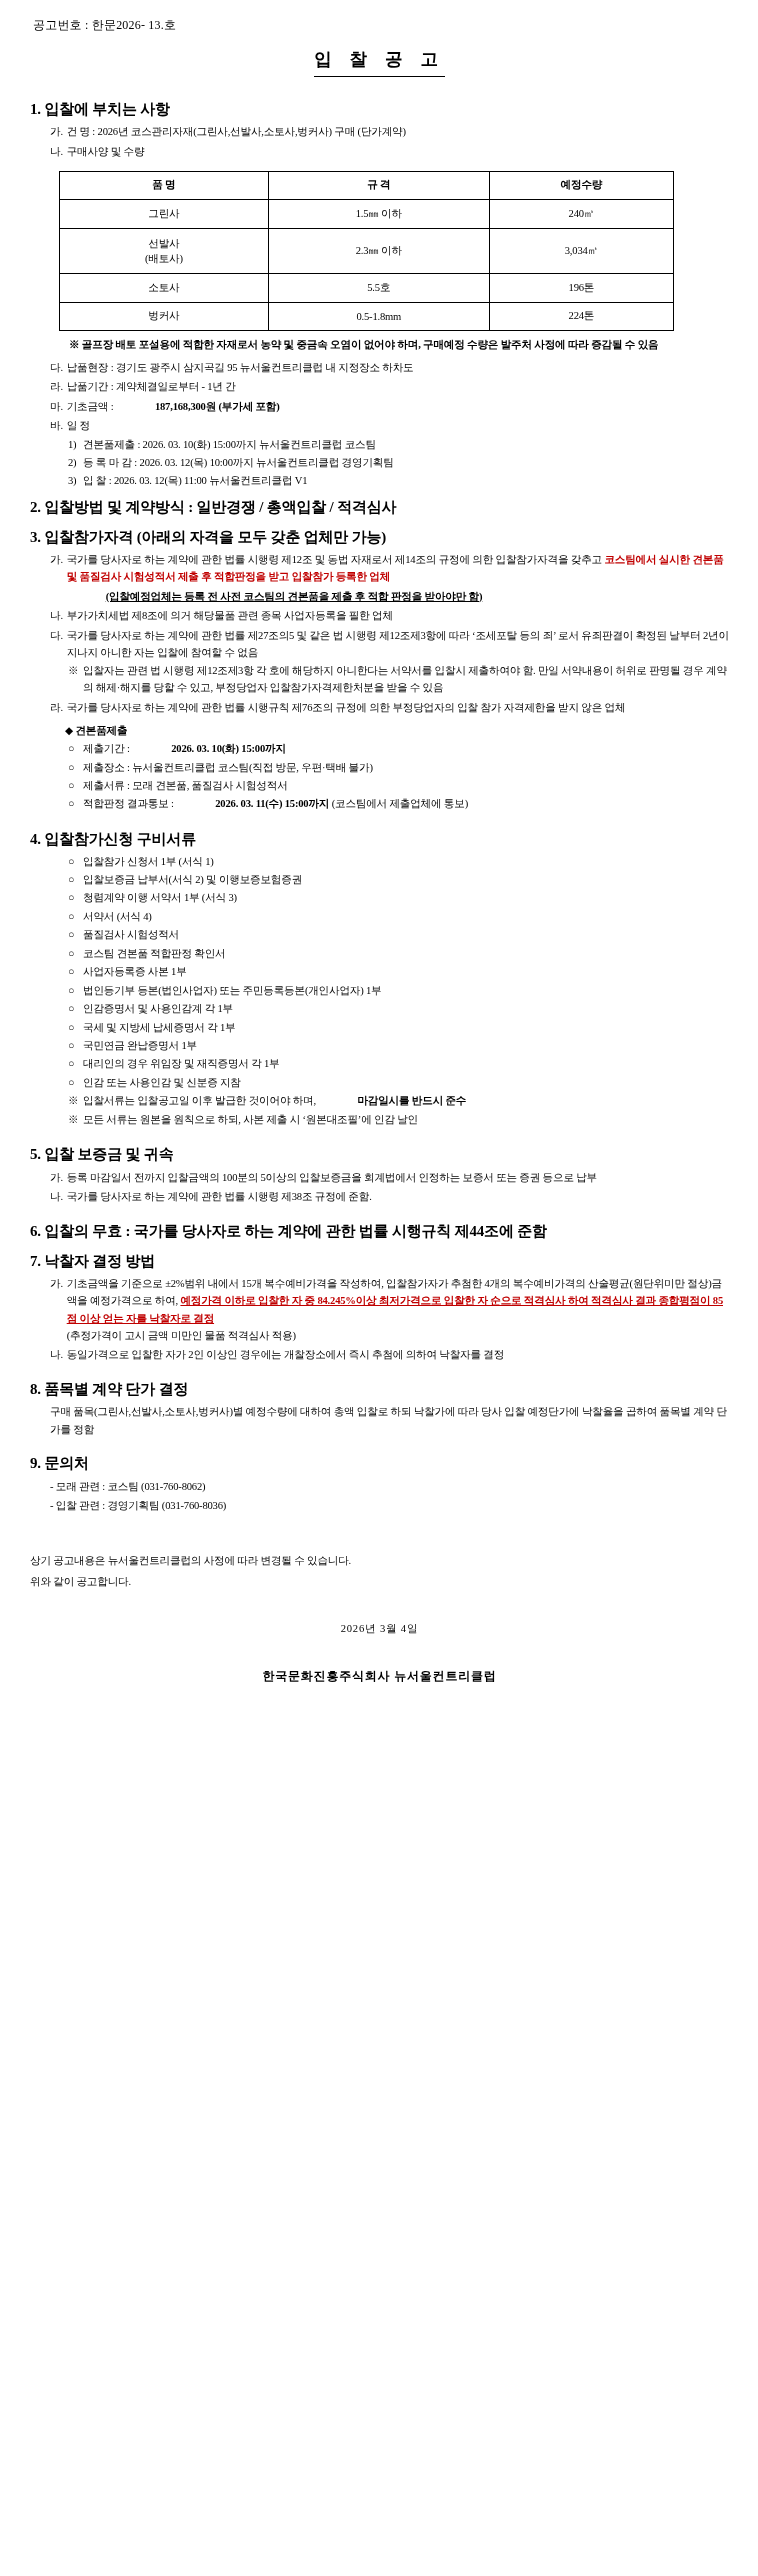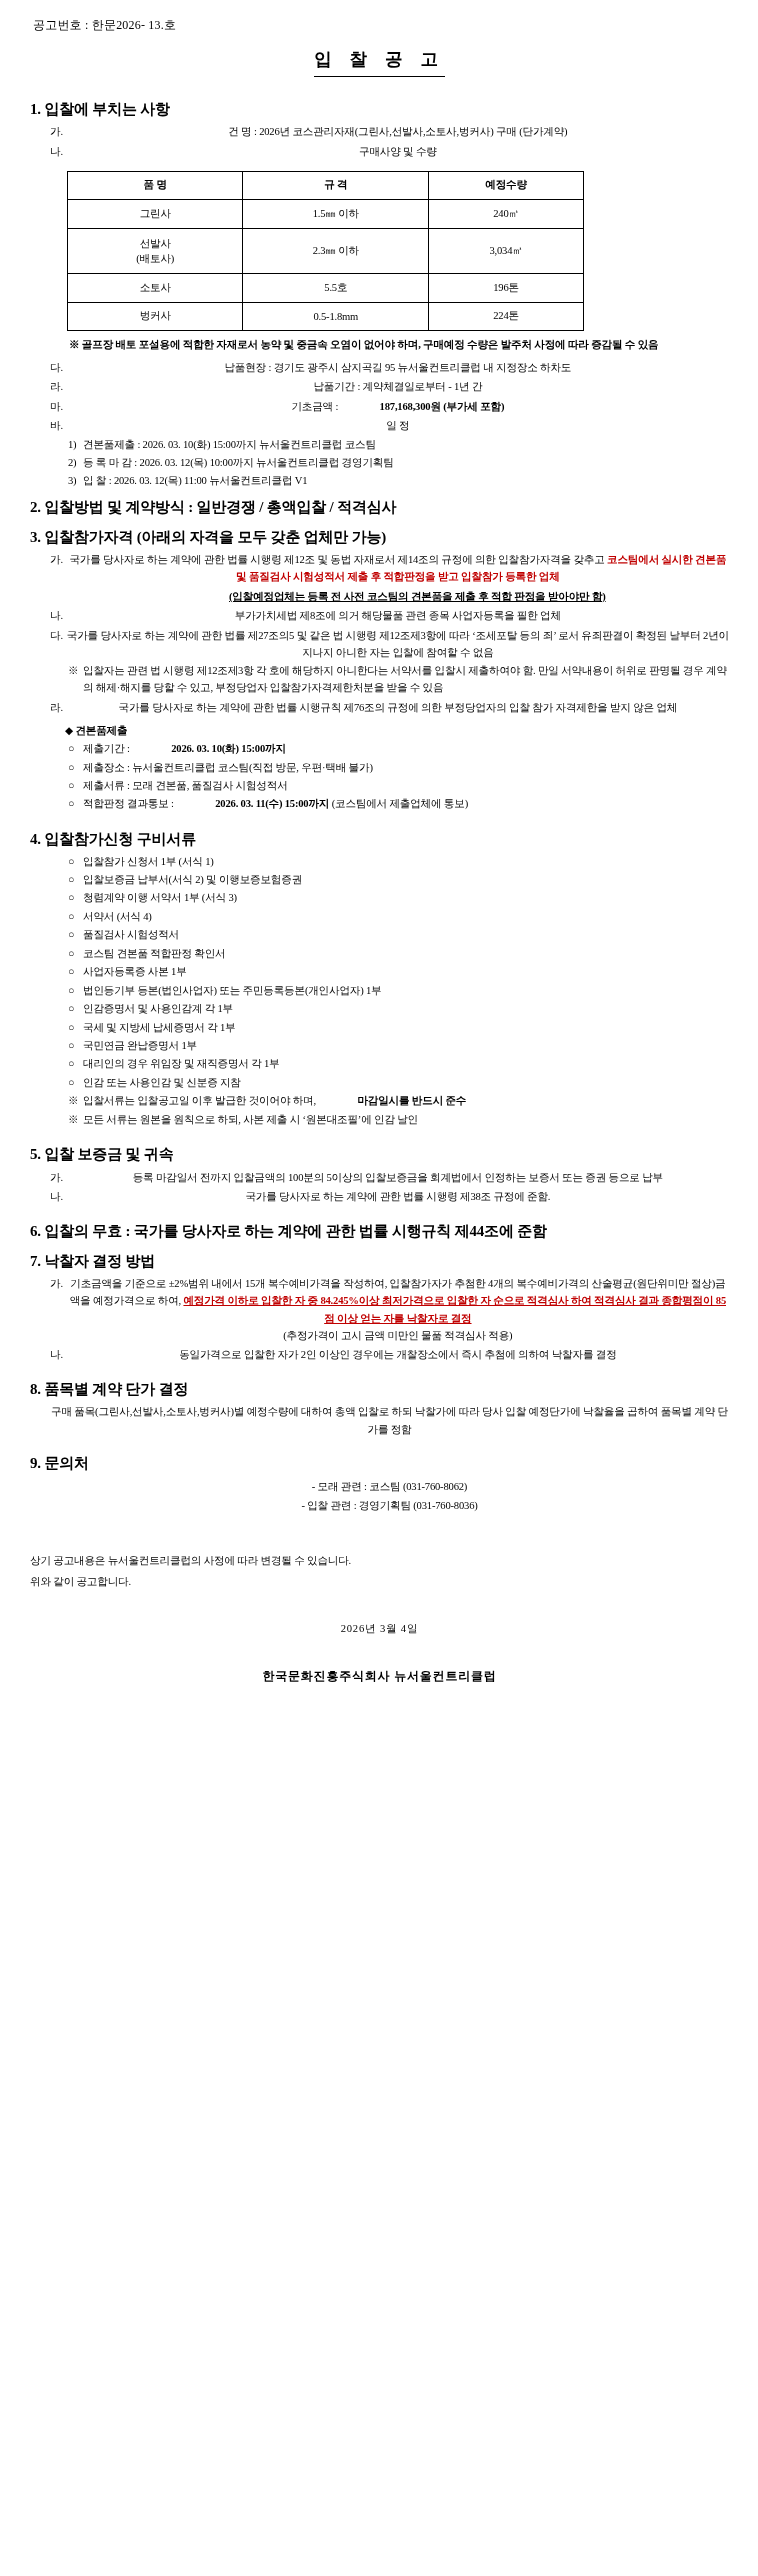--- a/index.html
+++ b/index.html
@@ -53,21 +53,20 @@
     line-height: 1.62;
     letter-spacing: -0.2px;
     display: flex;
   }
   .lv1 > .mk {
     flex: 0 0 auto;
     width: 16.7px;
   }
   .lv1 > .tx {
     flex: 1 1 auto;
-    text-align: center;
   }
   .lv2 {
     font-size: 10.6px;
     margin: 1.5px 0 1.5px 38px;
     line-height: 1.6;
     letter-spacing: -0.2px;
     display: flex;
   }
   .lv2 > .mk {
     flex: 0 0 auto;
@@ -84,22 +83,22 @@
     display: flex;
   }
   .note > .tx {
     flex: 1 1 auto;
   }
   .bold { font-weight: bold; margin-left: 39px; }
   .u { text-decoration: underline; }
   .redb { color: #c00000; font-weight: bold; }
   table.spec {
     border-collapse: collapse;
-    width: 517px;
-    margin: 9px 0 6px 37px;
+    width: 615px;
+    margin: 9px 0 6px 29px;
   }
   table.spec th, table.spec td {
     border: 0.8px solid #000;
     text-align: center;
     font-size: 10.6px;
     padding: 6.8px 3px;
     letter-spacing: -0.2px;
   }
   table.spec th {
     font-weight: bold;

